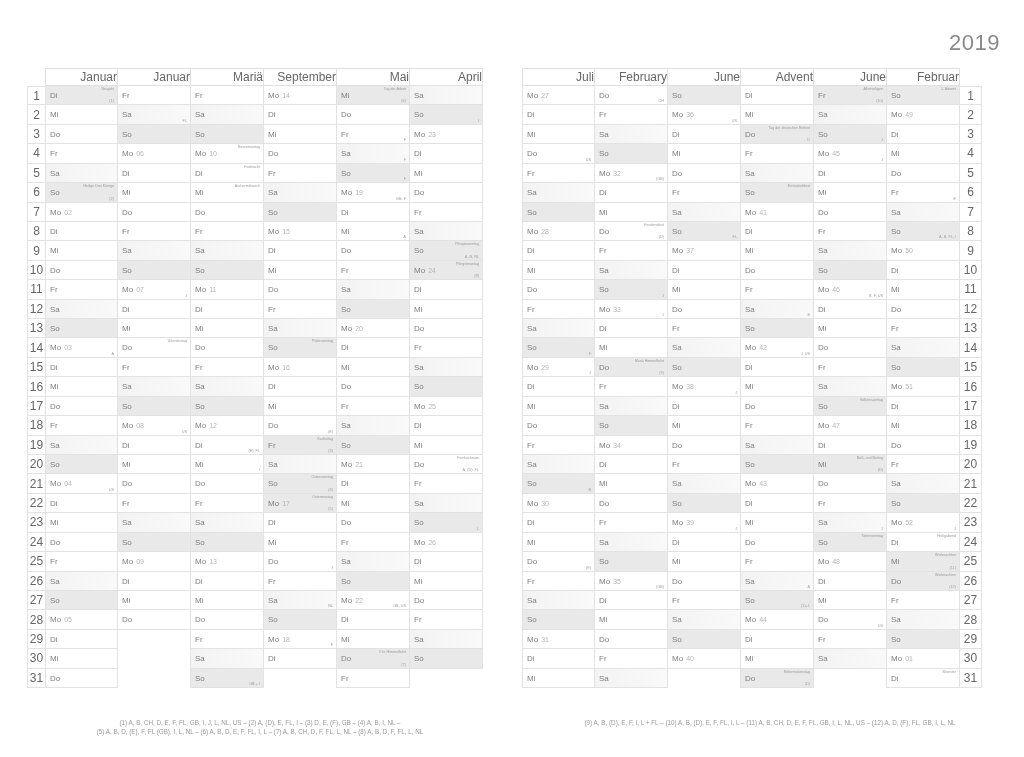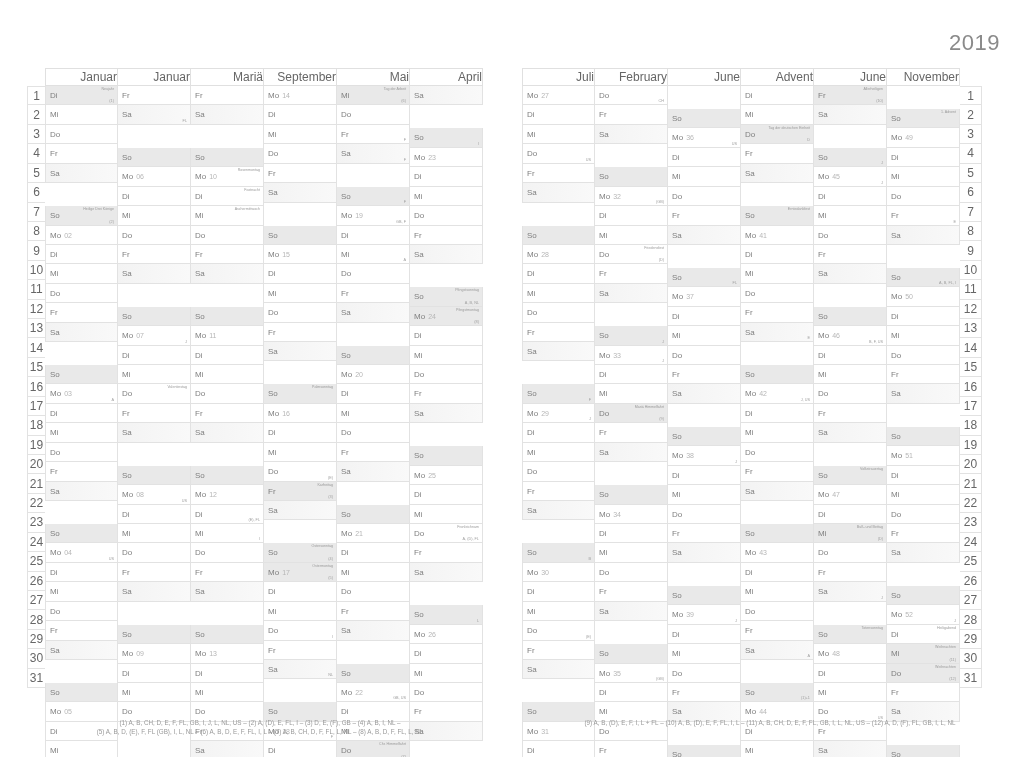--- a/index.html
+++ b/index.html
@@ -32,21 +32,21 @@
   .half.left .month:first-of-type .mhead { border-left:1px solid #e0e0e0; }
   .mcol .month:first-child .mhead { border-left:1px solid #e0e0e0; }
   .mcol { display:flex; }
   .day {
     height:19.43px; box-sizing:border-box; position:relative;
     border-right:1px solid #e2e2e2; border-bottom:1px solid #e2e2e2; border-left:1px solid #e2e2e2;
     font-size:8px; color:#8a8a8a; background:#fff; margin-left:-1px;
   }
   .month:first-child .day { margin-left:0; }
   .day.sat { background:linear-gradient(to right,#f3f3f3,#f9f9f9); }
-  .day.sun { background:#e9e9e9;margin-top:23px; }
+  .day.sun { background:#e9e9e9; }
   .day.hol { background:#e9e9e9; }
   .dn { position:absolute; left:4px; top:5px; font-size:8px; color:#808080; }
   .wk { color:#b6b6b6; margin-left:3px; font-size:7px; }
   .hname { position:absolute; right:3px; top:1px; font-size:3.6px; color:#9a9a9a; white-space:nowrap; }
   .hnote { position:absolute; right:3px; bottom:1px; font-size:3.8px; color:#a0a0a0; white-space:nowrap; }
   .foot {
     position:absolute; font-size:6.3px; color:#999; text-align:center; line-height:9px;
   }
   .foot.left { left:40px; width:440px; top:718px; }
   .foot.right { left:540px; width:460px; top:718px; }
@@ -1211,21 +1211,21 @@
             <span class="hnote">US</span>
           </div>
           <div class="day">
             <span class="dn"><span>Fr</span></span>
           </div>
           <div class="day sat">
             <span class="dn"><span>Sa</span></span>
           </div>
         </div>
         <div class="month">
-          <div class="mhead">November</div>
+          <div class="mhead">Februar</div>
           <div class="day sun">
             <span class="dn"><span>So</span></span>
             <span class="hname">1. Advent</span>
           </div>
           <div class="day">
             <span class="dn"><span>Mo</span><span class="wk">49</span></span>
           </div>
           <div class="day">
             <span class="dn"><span>Di</span></span>
           </div>

